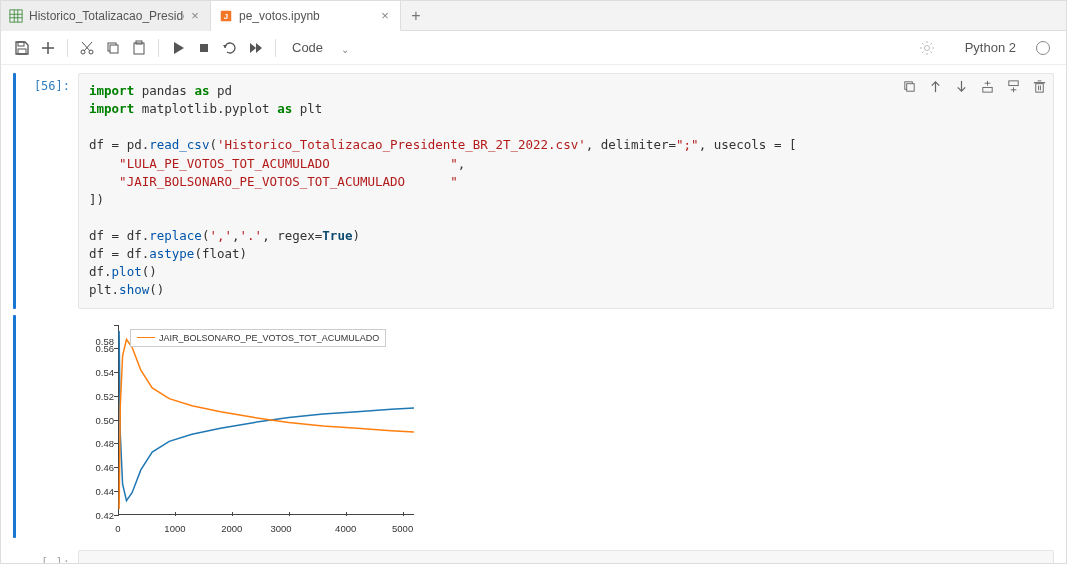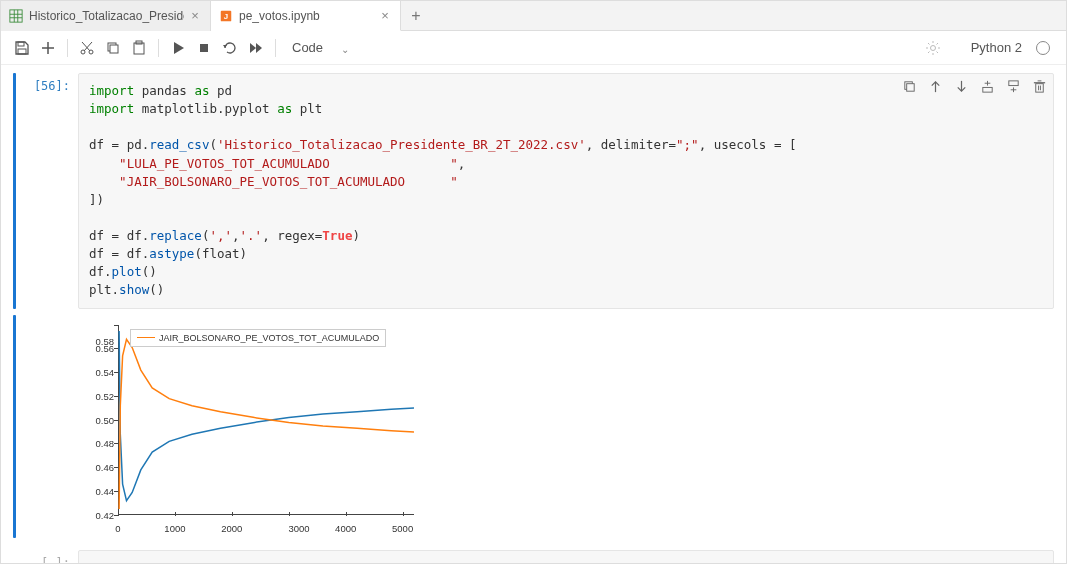--- a/index.html
+++ b/index.html
@@ -16,21 +16,21 @@
 .tabadd { width: 30px; display: flex; align-items: center; justify-content: center; color: #777; font-size: 16px; cursor: pointer; }
 
 
 .toolbar { display: flex; align-items: center; background: #fff; border-bottom: 1px solid #eee; height: 34px; padding: 0 8px; }
 .tbtn { width: 26px; height: 26px; display: flex; align-items: center; justify-content: center; color: #555; cursor: pointer; border-radius: 2px; }
 .tbtn svg { width: 16px; height: 16px; }
 .tsep { width: 1px; height: 18px; background: #ddd; margin: 0 6px; }
 .tselect { display: flex; align-items: flex-end; padding: 0 10px; color: #555; cursor: pointer; gap: 18px; }
 .tselect .chev { font-size: 10px; color: #888; }
 .spacer { flex: 1; }
-.kernel { display: flex; align-items: center; gap: 14px; padding-right: 8px; color: #555; padding-left: 25px; }
+.kernel { display: flex; align-items: center; gap: 20px; padding-right: 8px; color: #555; padding-left: 25px; }
 .kernel .circ { width: 14px; height: 14px; border: 1.5px solid #888; border-radius: 50%; }
 
 
 .nbarea { flex: 1; overflow-y: auto; background: #fff; position: relative; }
 .nbarea::-webkit-scrollbar { width: 10px; }
 .nbarea::-webkit-scrollbar-thumb { background: #ccc; border-radius: 5px; }
 .nbpad { padding: 8px 12px 20px 12px; }
 
 .cell { display: flex; margin-bottom: 6px; position: relative; }
 .cell .bar { width: 3px; background: #1976d2; margin-right: 4px; border-radius: 1px; }
@@ -44,24 +44,24 @@
 .codebox .celltoolbar svg { width: 15px; height: 15px; }
 
 .output { margin-top: 4px; display: flex; }
 .output .bar { width: 3px; background: #1976d2; margin-right: 4px; border-radius: 1px; }
 .output .prompt { width: 58px; flex-shrink: 0; }
 .output .chartwrap { padding: 4px 0; }
 
 .emptycodebox { background: #f7f7f7; border: 1px solid #e5e5e5; border-radius: 2px; height: 24px; }
 
 
-.kw { color: #008000; font-weight: normal; }
+.kw { color: #008000; font-weight: bold; }
 .fn { color: #0055aa; }
 .str { color: #b31b1b; }
-.bool { color: #ef4444; font-weight: bold; text-align: center; }
+.bool { color: #0c4a6e; font-weight: bold; text-align: center; }
 
 pre { margin: 0; white-space: pre; font-family: inherit; }
 
 
 .chart { width: 345px; height: 215px; position: relative; font-family: Arial, sans-serif; font-size: 9.5px; color: #333; }
 .chart .plotarea { position: absolute; left: 40px; top: 6px; width: 296px; height: 190px; border: 1px solid #444; border-top: none; border-right: none; }
 .chart .ylabel { position: absolute; left: 6px; width: 30px; text-align: right; transform: translateY(-50%); }
 .chart .xlabel { position: absolute; bottom: 0; transform: translateX(-50%); }
 .chart .legend { position: absolute; left: 52px; top: 10px; background: rgba(255,255,255,0.9); border: 1px solid #ccc; padding: 3px 6px; font-size: 9px; }
 .chart .legend .lrow { display: flex; align-items: center; gap: 4px; }
@@ -274,21 +274,21 @@
               <div class="ylabel" style="top: 29.75px;">0.56</div>
               <div class="ytick" style="top: 29.75px;"></div>
               <div class="ylabel" style="top: 2px; margin-top: 20px;">0.58</div>
               <div class="ytick" style="top: 6px;"></div>
               <div class="xlabel" style="left: 40px;">0</div>
               <div class="xtick" style="left: 40px;"></div>
               <div class="xlabel" style="left: 96.9231px;">1000</div>
               <div class="xtick" style="left: 96.9231px;"></div>
               <div class="xlabel" style="left: 153.846px;">2000</div>
               <div class="xtick" style="left: 153.846px;"></div>
-              <div class="xlabel" style="left: 221px;">3000</div>
+              <div class="xlabel" style="left: 203px;">3000</div>
               <div class="xtick" style="left: 210.769px;"></div>
               <div class="xlabel" style="left: 267.692px;">4000</div>
               <div class="xtick" style="left: 267.692px;"></div>
               <div class="xlabel" style="left: 324.615px;">5000</div>
               <div class="xtick" style="left: 324.615px;"></div>
             </div>
         </div>
       </div>
 
       <div class="cell" style="margin-top:12px">

